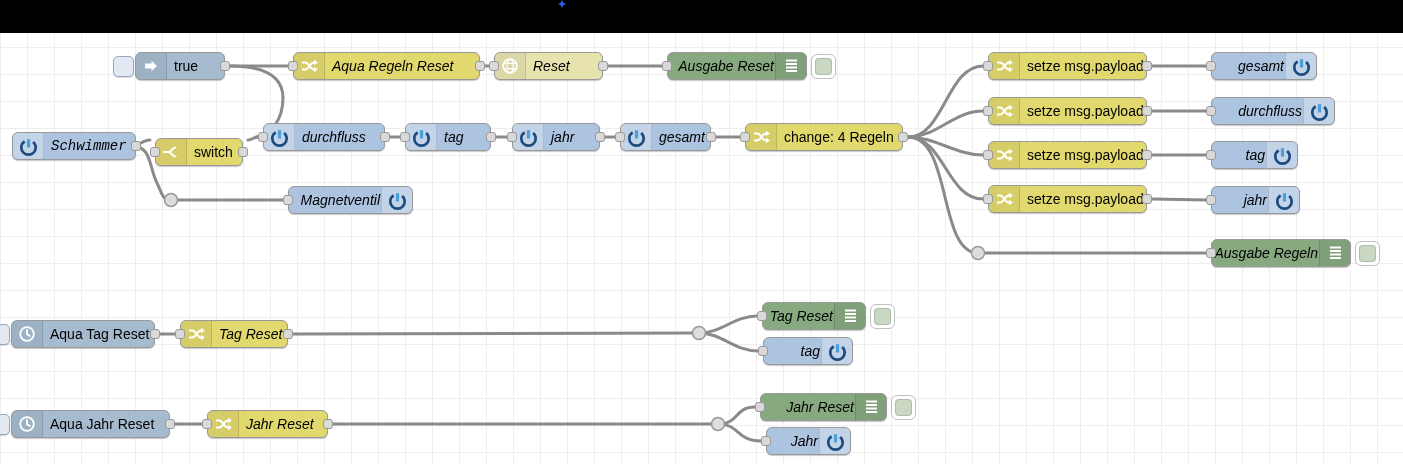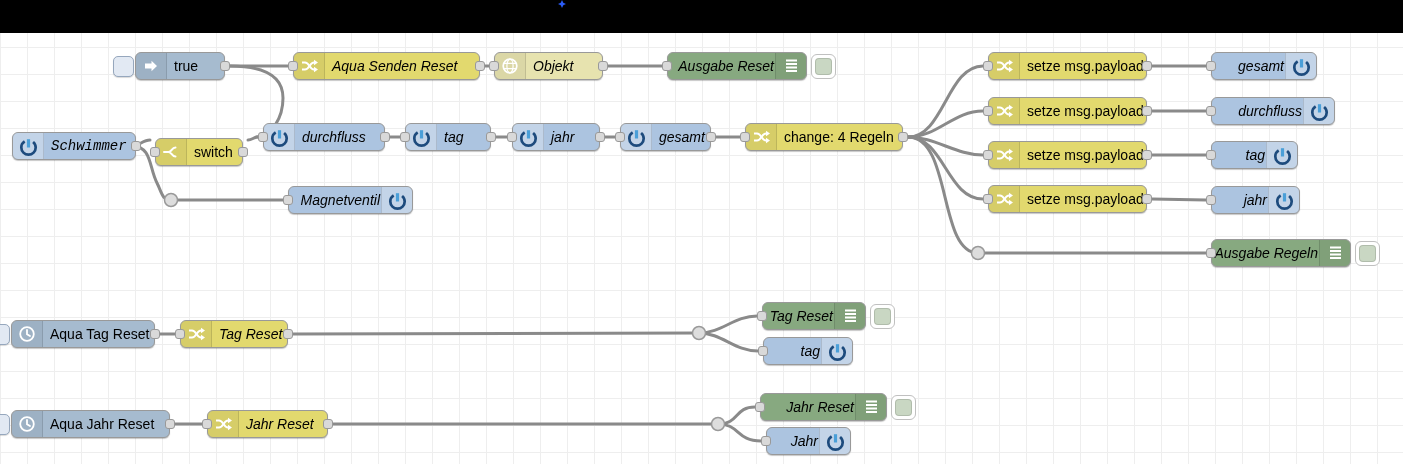--- a/index.html
+++ b/index.html
@@ -116,33 +116,33 @@
       <div class="inject-btn" style="left: 113px; top: 56px;"></div>
       <div class="node" style="left: 293px; top: 52px; width: 187px; background: rgb(226, 217, 110);">
         <div class="iconstrip left">
           <svg width="17" height="16" viewBox="0 0 17 16">
             <path d="M1 4.5h3c4.5 0 4.5 7 9 7" fill="none" stroke="#fff" stroke-width="2"></path>
             <path d="M1 11.5h3c4.5 0 4.5-7 9-7" fill="none" stroke="#fff" stroke-width="2"></path>
             <path d="M13 1.8 L17 4.5 L13 7.2z" fill="#fff"></path>
             <path d="M13 8.8 L17 11.5 L13 14.2z" fill="#fff"></path>
           </svg>
         </div>
-        <div class="label icon-left it">Aqua Senden Reset</div>
+        <div class="label icon-left it">Aqua Regeln Reset</div>
         <div class="port in"></div>
         <div class="port out"></div>
       </div>
       <div class="node" style="left: 494px; top: 52px; width: 109px; background: rgb(231, 227, 175);">
         <div class="iconstrip left">
           <svg width="18" height="18" viewBox="0 0 18 18">
             <circle cx="9" cy="9" r="6.8" fill="none" stroke="#fff" stroke-width="1.7"></circle>
             <ellipse cx="9" cy="9" rx="3.1" ry="6.8" fill="none" stroke="#fff" stroke-width="1.2"></ellipse>
             <path d="M2.6 6.3h12.8M2.6 11.7h12.8" stroke="#fff" stroke-width="1.2" fill="none"></path>
           </svg>
         </div>
-        <div class="label icon-left it">Objekt</div>
+        <div class="label icon-left it">Reset</div>
         <div class="port in"></div>
         <div class="port out"></div>
       </div>
       <div class="node" style="left: 667px; top: 52px; width: 140px; background: rgb(135, 169, 128);">
         <div class="iconstrip right">
           <svg width="15" height="16" viewBox="0 0 15 16">
             <path d="M2 2.5h11M2 6h11M2 9.5h11M2 13h11" stroke="#fff" stroke-width="2.2" fill="none"></path>
           </svg>
         </div>
         <div class="label icon-right it">Ausgabe Reset</div>

